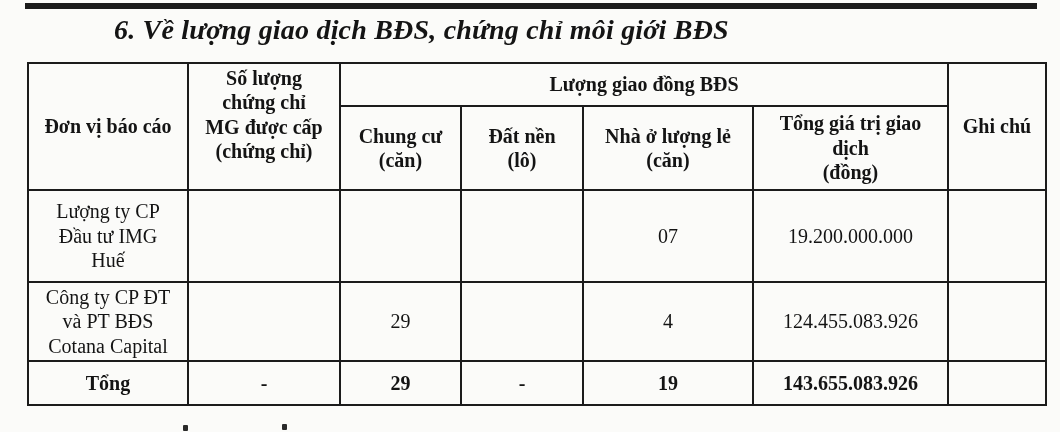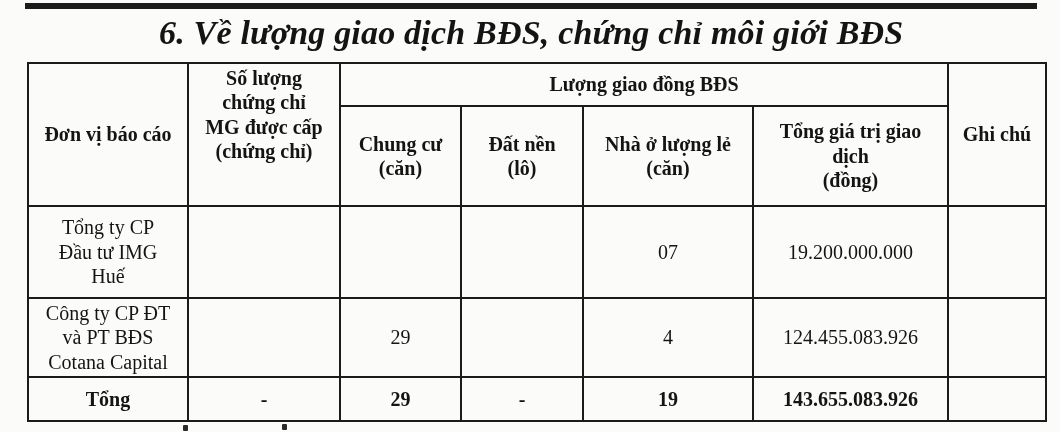--- a/index.html
+++ b/index.html
@@ -14,26 +14,25 @@
   }
   .top-rule {
     position: absolute;
     left: 25px; top: 3px;
     width: 1012px; height: 6px;
     background: #1b1b1b;
   }
   .doc-title {
     position: absolute;
     left: 114px; top: 14px;
-    font-size: 34px;
+    font-size: 28px;
     font-weight: bold;
     font-style: italic;
     letter-spacing: 0.2px;
     white-space: nowrap;
-    margin-left: 45px;
   }
   table.report {
     position: absolute;
     left: 27px; top: 62px;
     width: 1018px;
     border-collapse: collapse;
     table-layout: fixed;
   }
   .report th, .report td {
     border: 2px solid #1b1b1b;
@@ -41,21 +40,21 @@
     vertical-align: middle;
     padding: 2px 4px;
     font-size: 20px;
     line-height: 1.22;
     white-space: pre-line;
     overflow: hidden;
   }
   .report th { font-weight: bold; }
   .report .valign-top { vertical-align: top; }
   .report tr.r-group  { height: 43px; }
-  .report tr.r-sub    { height: 100px; }
+  .report tr.r-sub    { height: 84px; }
   .report tr.r-data1  { height: 92px; }
   .report tr.r-data2  { height: 74px; }
   .report tr.r-total  { height: 44px; padding-left: 12px; }
   .report tr.r-total td { font-weight: bold; }
   .cutoff-mark {
     position: absolute;
     width: 5px; height: 6px;
     background: #2a2a2a;
     border-radius: 1px;
   }
@@ -95,21 +94,21 @@
       <th>Đất nền
 (lô)</th>
       <th>Nhà ở lượng lẻ
 (căn)</th>
       <th>Tổng giá trị giao
 dịch
 (đồng)</th>
     </tr>
 
     <tr class="r-data1">
-      <td>Tổng ty CP
+      <td>Lượng ty CP
 Đầu tư IMG
 Huế</td>
       <td></td>
       <td></td>
       <td></td>
       <td>07</td>
       <td>19.200.000.000</td>
       <td></td>
     </tr>
 

